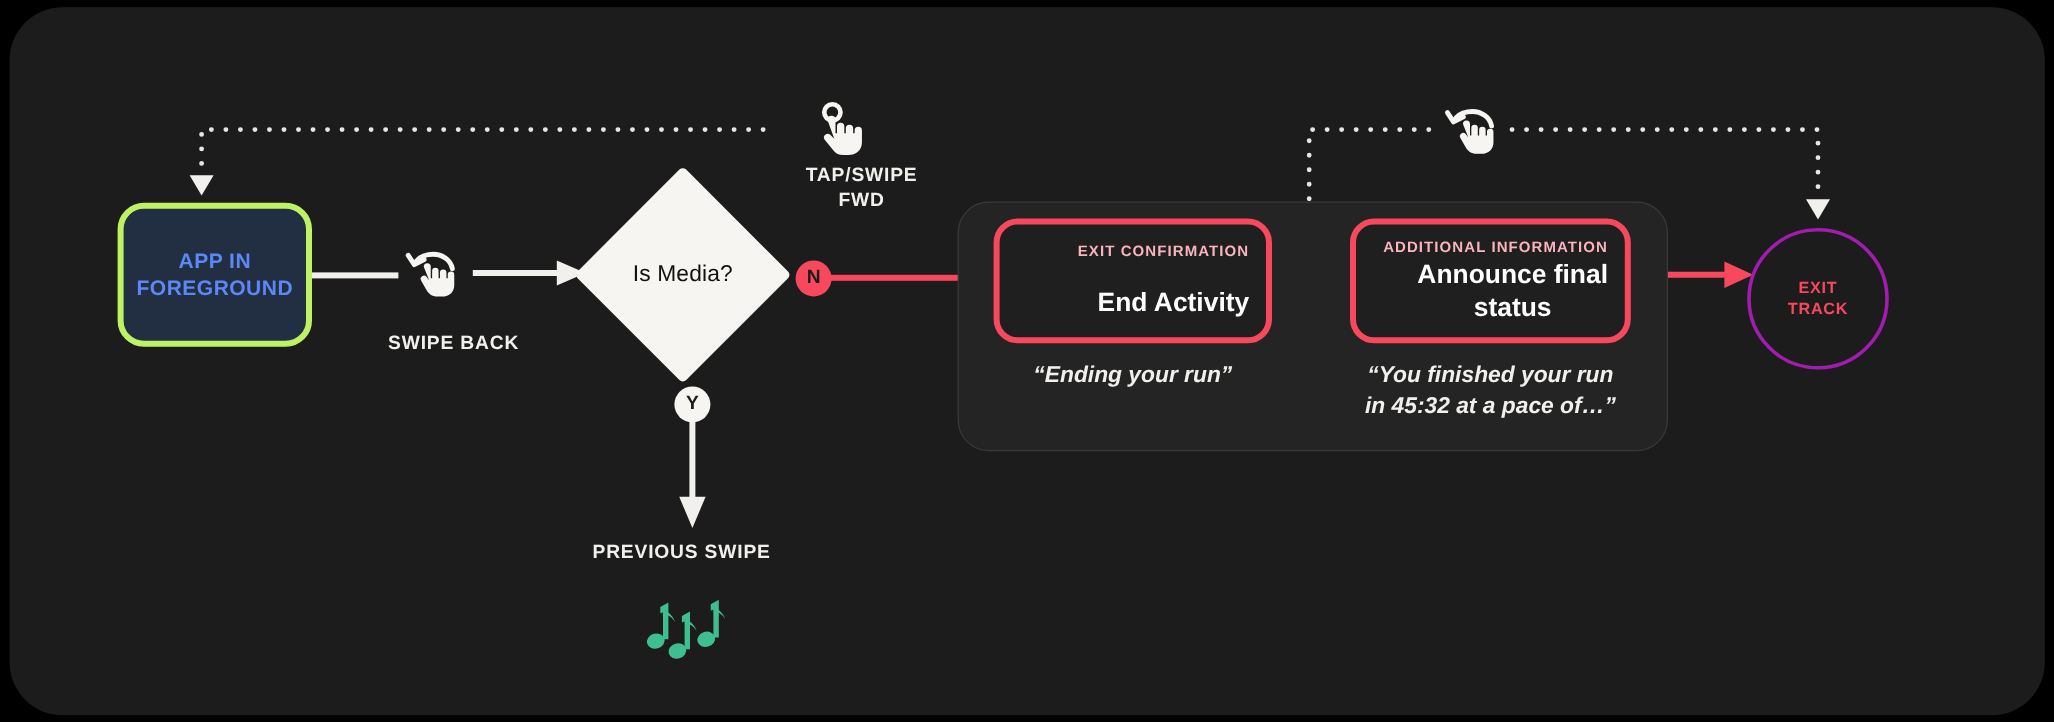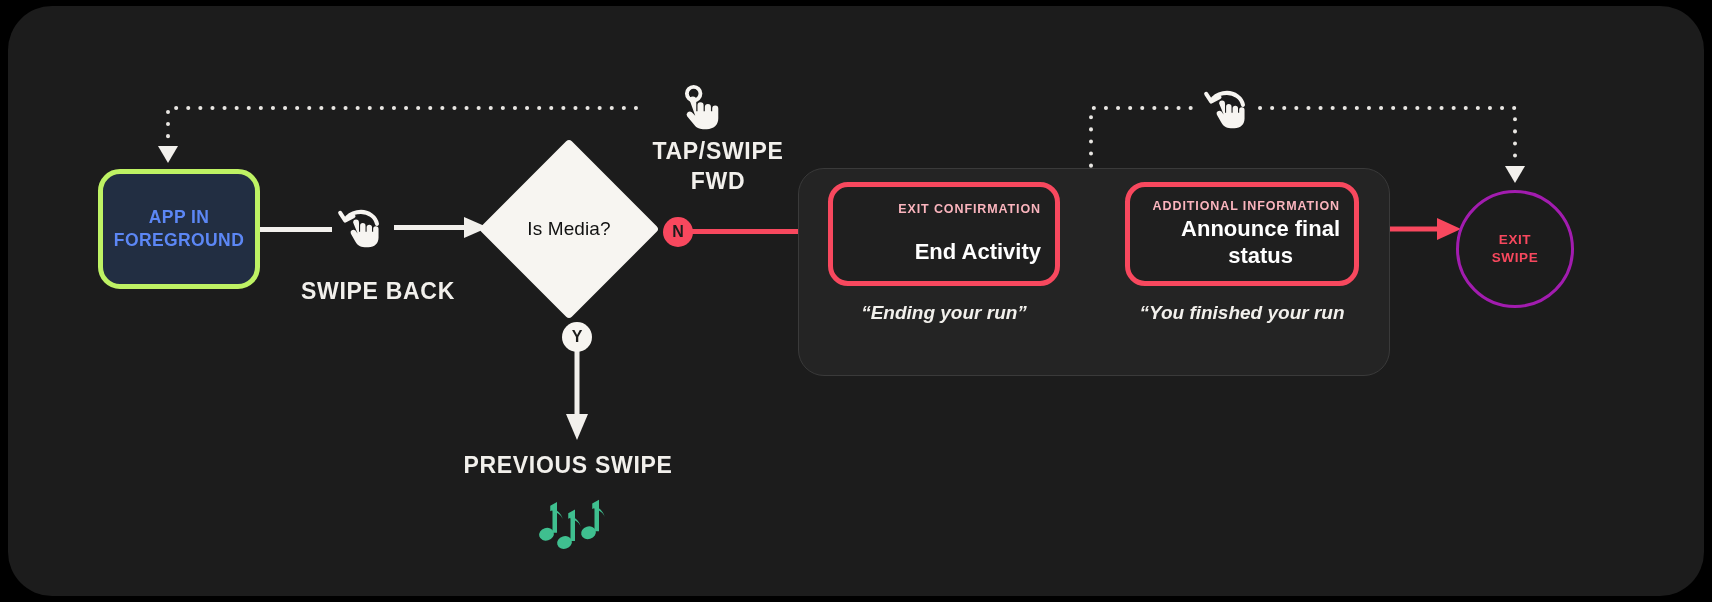--- a/index.html
+++ b/index.html
@@ -162,21 +162,21 @@
     color: #F8485E;
     font-size: 13.5px;
     font-weight: 800;
     letter-spacing: 0.6px;
     line-height: 1.35;
   }
 
   
   .flow-label {
     color: #F2F0EC;
-    font-size: 23px;
+    font-size: 16px;
     font-weight: 700;
     letter-spacing: 0.7px;
     text-align: center;
   }
   #label-swipe-back { left: 250px; top: 272px; width: 240px; }
   #label-tap-swipe  { left: 600px; top: 130px; width: 220px; line-height: 1.32; }
   #label-prev-track { left: 400px; top: 446px; width: 320px; }
 
   
   .icon-box { display: block; }
@@ -283,26 +283,27 @@
 
   <div class="abs card" id="card-info">
     <div class="eyebrow">ADDITIONAL INFORMATION</div>
     <div class="title">
       <span>Announce final</span><br>
       <span>status</span>
     </div>
   </div>
   <div class="abs caption" id="caption-info">
     <span>“You finished your run</span><br>
+    <span>in 45:32 at a pace of…”</span>
   </div>
 
   <div class="abs" id="earcon">
     <div>
       <span>EXIT</span><br>
-      <span>SWIPE</span>
+      <span>TRACK</span>
     </div>
   </div>
 
   <div class="abs flow-label" id="label-prev-track">PREVIOUS SWIPE</div>
 
   <div class="abs" style="left:522px;top:490px;width:96px;height:72px;">
     <svg class="icon-box" viewBox="0 0 64 48" width="96" height="72">
       <g fill="#3FBF8F">
 
         <path d="M13.5 6.5 L18.0 4.0 L18.0 24.5 L15.0 24.5 L15.0 9.5 L13.5 10.2 Z"></path>

